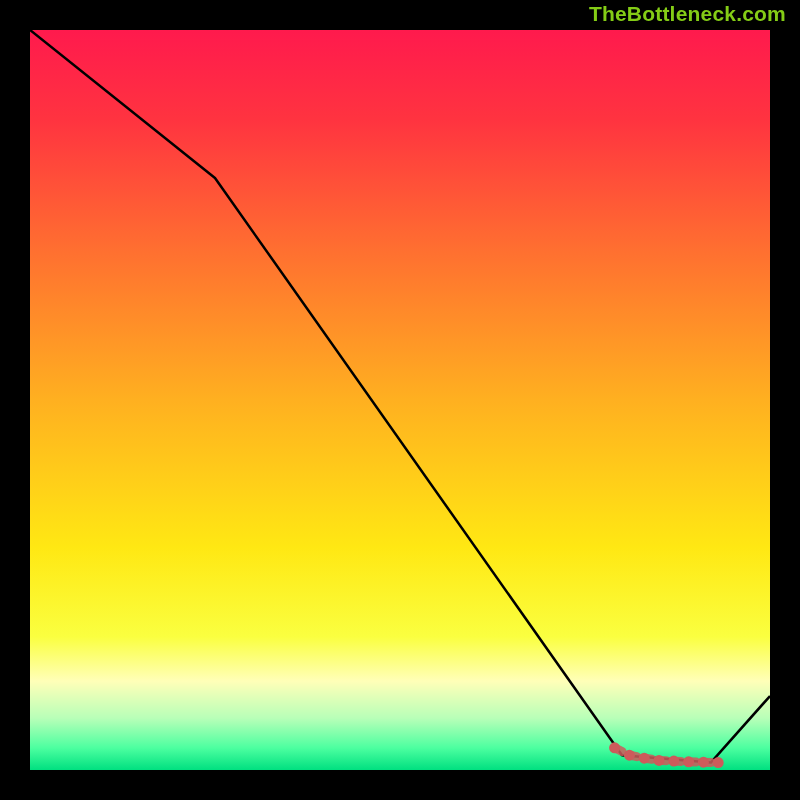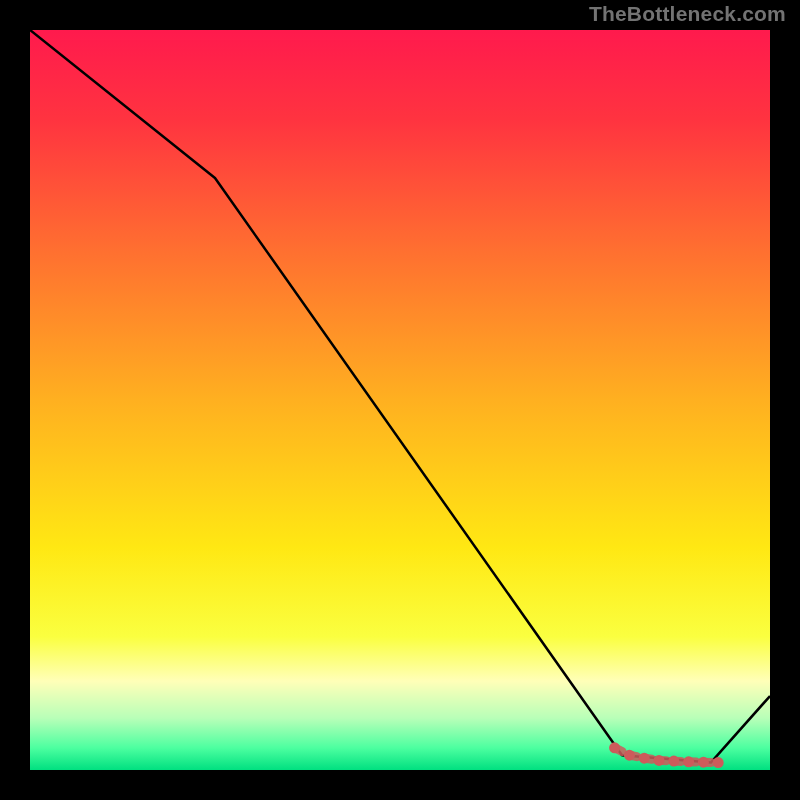--- a/index.html
+++ b/index.html
@@ -16,21 +16,21 @@
     height: 800px;
     background: #000;
   }
   .attribution {
     position: absolute;
     top: 2px;
     right: 14px;
     font-family: Arial, Helvetica, sans-serif;
     font-size: 21px;
     font-weight: bold;
-    color: #737373;
+    color: #84cc16;
     letter-spacing: 0.2px;
   }
   .plot {
     position: absolute;
     left: 30px;
     top: 30px;
     width: 740px;
     height: 740px;
   }
   svg {

